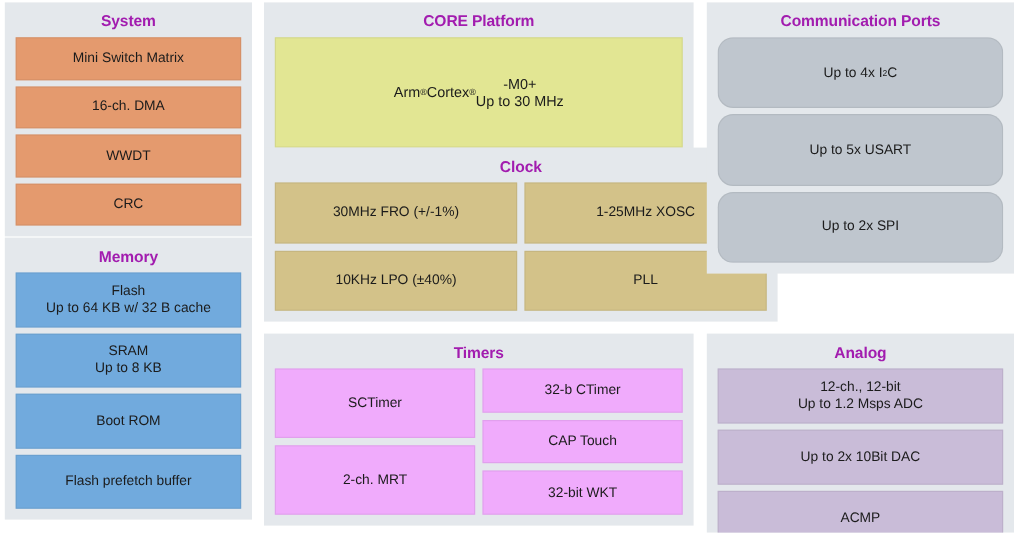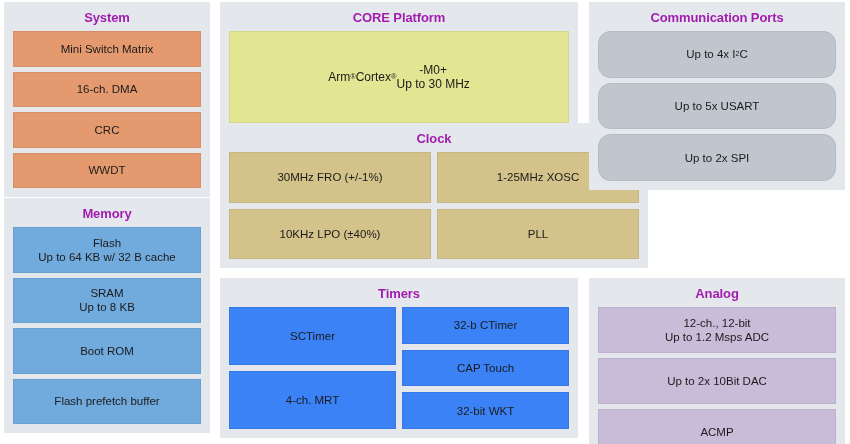--- a/index.html
+++ b/index.html
@@ -59,48 +59,48 @@
     color: #1b1b1b;
     padding: 2px 4px;
     white-space: pre-line;
     border: 1px solid rgba(0,0,0,0.06);
   }
   
   .c-orange { background: #e49a6e; }
   .c-blue   { background: #71aadd; }
   .c-yellow { background: #e2e693; }
   .c-khaki  { background: #d3c289; }
-  .c-rose   { background: #3b82f6; }
+  .c-rose   { background: #f0abfc; }
   .c-gray   { background: #bfc6ce; border-radius: 13px; }
   .c-purple { background: #c9bcd8; }
 
   
   #panel-system   { left: 4px;   top: 2px;   width: 206px; height: 195px; }
   #panel-memory   { left: 4px;   top: 198px; width: 206px; height: 235px; }
   #panel-core     { left: 220px; top: 2px;   width: 358px; height: 130px; }
   #panel-clock    { left: 220px; top: 123px; width: 428px; height: 145px; }
   #panel-timers   { left: 220px; top: 278px; width: 358px; height: 160px; }
-  #panel-comm     { left: 589px; top: 2px;   width: 256px; height: 188px; }
+  #panel-comm     { left: 589px; top: 2px;   width: 256px; height: 226px; }
   #panel-analog   { left: 589px; top: 278px; width: 256px; height: 186px; }
 
   #panel-core .block { font-size: 12px; }
   sup { font-size: 0.62em; vertical-align: super; line-height: 0; }
 </style>
 </head>
 <body>
 
 <div id="diagram">
 
   <div class="panel" id="panel-system">
     <div class="panel-title">System</div>
     <div class="blocks">
       <div class="block c-orange">Mini Switch Matrix</div>
       <div class="block c-orange">16-ch. DMA</div>
+      <div class="block c-orange">WWDT</div>
       <div class="block c-orange">CRC</div>
-      <div class="block c-orange">WWDT</div>
     </div>
   </div>
 
   <div class="panel" id="panel-memory">
     <div class="panel-title">Memory</div>
     <div class="blocks">
       <div class="block c-blue">Flash
 Up to 64 KB w/ 32 B cache</div>
       <div class="block c-blue">SRAM
 Up to 8 KB</div>
@@ -128,21 +128,21 @@
         <div class="block c-khaki">PLL</div>
       </div>
     </div>
   </div>
 
   <div class="panel" id="panel-timers">
     <div class="panel-title">Timers</div>
     <div class="blocks two-col">
       <div class="col">
         <div class="block c-rose">SCTimer</div>
-        <div class="block c-rose">4-ch. MRT</div>
+        <div class="block c-rose">2-ch. MRT</div>
       </div>
       <div class="col">
         <div class="block c-rose">32-b CTimer</div>
         <div class="block c-rose">CAP Touch</div>
         <div class="block c-rose">32-bit WKT</div>
       </div>
     </div>
   </div>
 
   <div class="panel" id="panel-comm">

